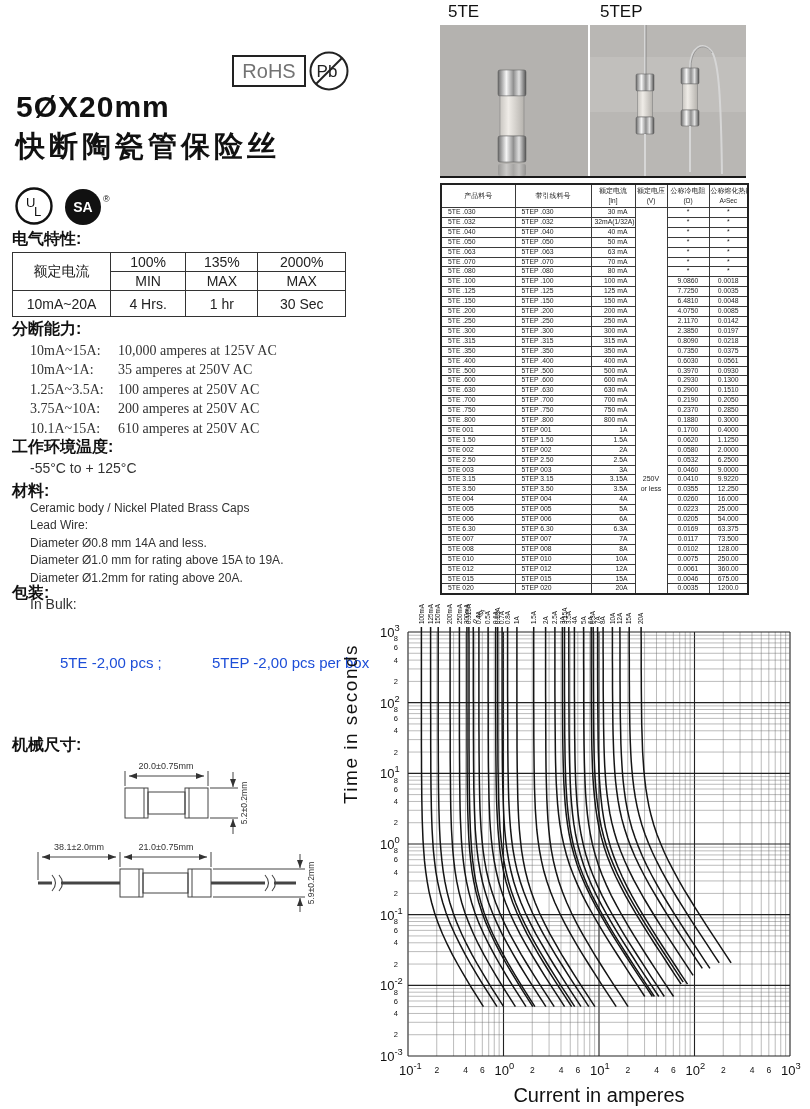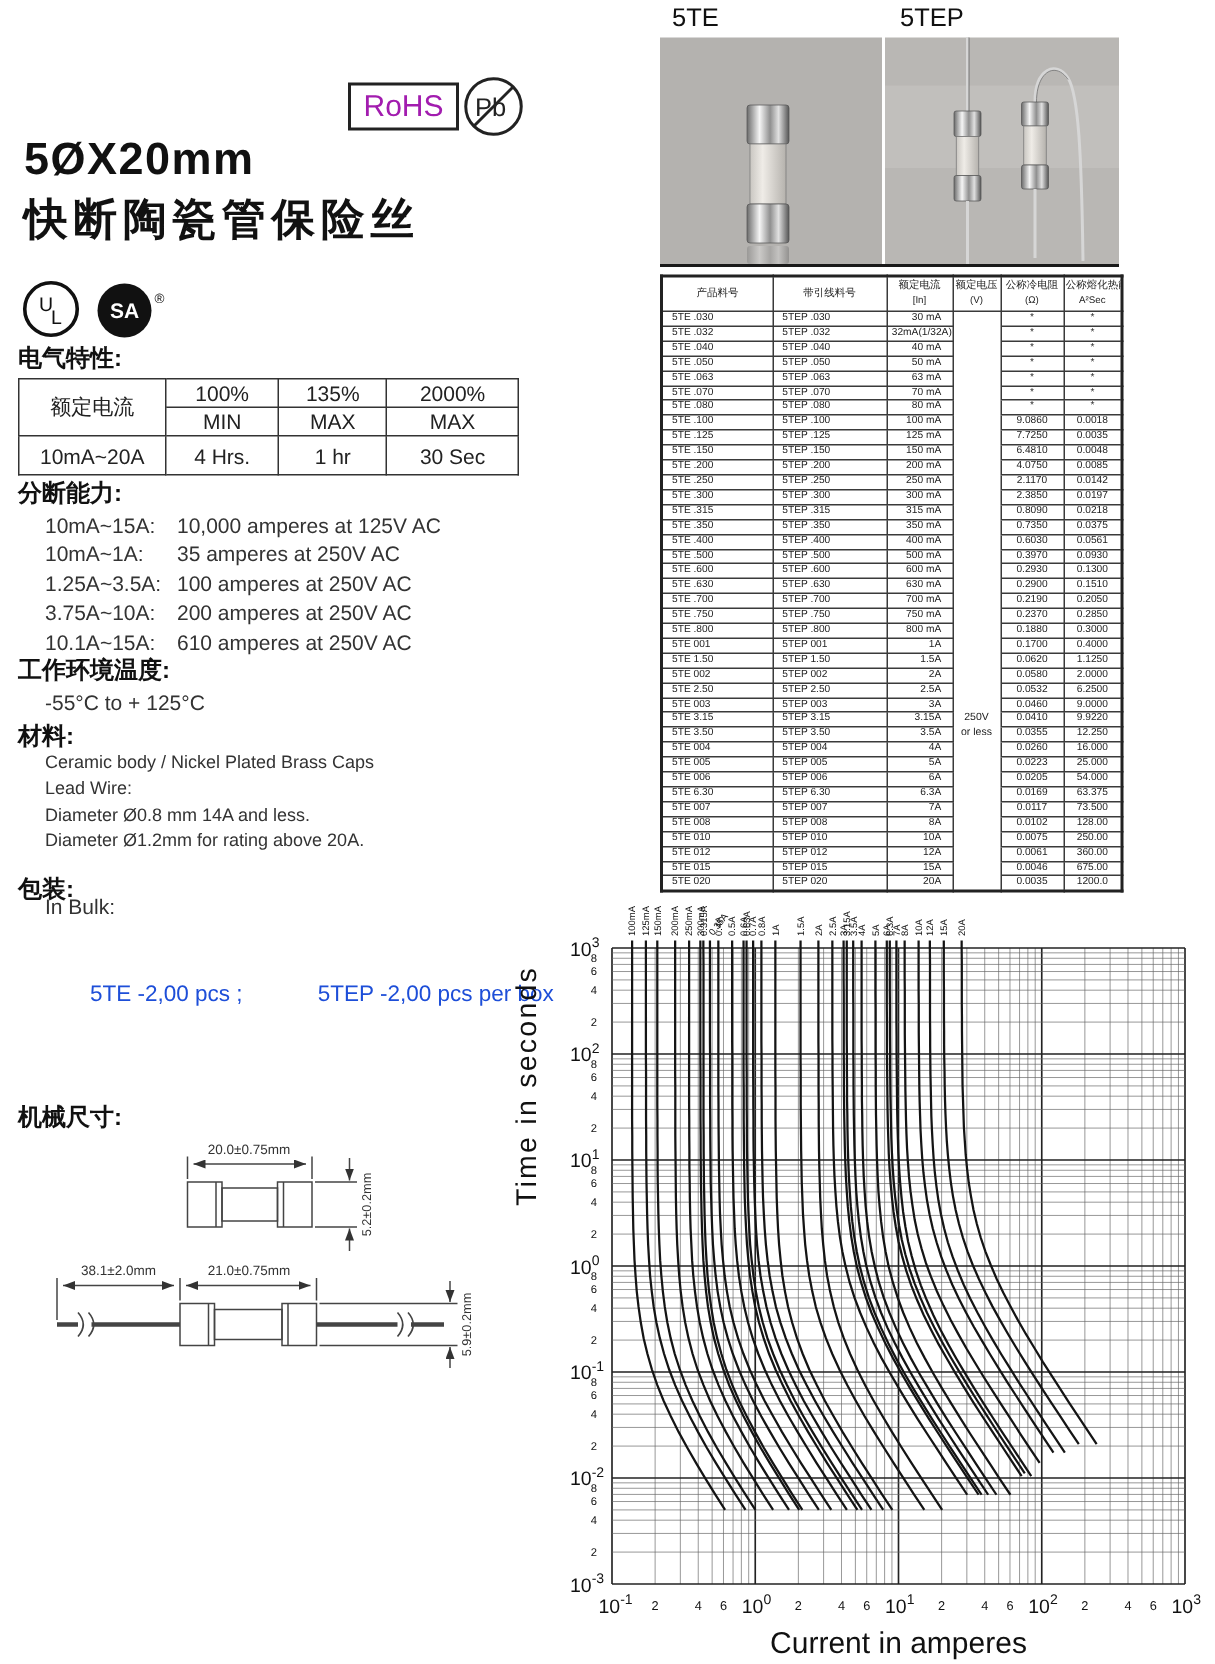--- a/index.html
+++ b/index.html
@@ -1,37 +1,37 @@
 <!DOCTYPE html>
 <html><head>
 <meta charset="utf-8">
 <style>
   html,body{margin:0;padding:0;background:#fff;}
   .page{position:relative;width:810px;height:1109px;background:#ffffff;overflow:hidden;
         font-family:"Liberation Sans","DejaVu Sans",sans-serif;color:#222;}
   .abs{position:absolute;}
   
   .rohs-box{position:absolute;left:232px;top:55px;width:70px;height:28px;border:2px solid #222;
-            display:flex;align-items:center;justify-content:center;font-size:20px;color:#a21caf;}
+            display:flex;align-items:center;justify-content:center;font-size:20px;color:#737373;}
   
   .title1{position:absolute;left:16px;top:90px;font-size:30px;font-weight:bold;color:#111;letter-spacing:1px;}
   .title2{position:absolute;left:16px;top:127px;font-size:29px;font-weight:bold;color:#111;letter-spacing:4px;}
   
   .sect{position:absolute;font-size:16px;font-weight:bold;color:#111;}
   .body-text{position:absolute;font-size:14px;color:#333;}
   
   table.elec{position:absolute;left:12px;top:252px;width:334px;border-collapse:collapse;
              font-size:14px;color:#222;text-align:center;}
   table.elec td{border:1px solid #333;padding:0;}
   table.elec tr.r1 td{height:18px;}
   table.elec tr.r2 td{height:18px;}
   table.elec tr.r3 td{height:25px;}
   table.elec td.c0{width:97px;}
   
-  .brk{position:absolute;left:30px;top:341px;font-size:14px;color:#333;}
+  .brk{position:absolute;left:30px;top:341px;font-size:14px;color:#333;font-family:Liberation Serif, serif;}
   .brk .row{line-height:19.4px;white-space:nowrap;}
   .brk .rng{display:inline-block;width:88px;}
   
   .mats{position:absolute;left:30px;top:500px;font-size:12px;color:#333;}
   .mats .line{line-height:17.4px;white-space:nowrap;}
   
   .pcs-line{position:absolute;left:60px;top:654px;font-size:15px;color:#1d4ed8;white-space:nowrap;}
   .pcs-line .gap{display:inline-block;width:46px;}
   
   .photo-label{position:absolute;top:2px;font-size:17px;color:#111;}
@@ -110,20 +110,21 @@
   </div>
 
   <div class="sect" style="left:12px;top:437px;">工作环境温度:</div>
   <div class="body-text" style="left:30px;top:460px;">-55°C to + 125°C</div>
 
   <div class="sect" style="left:12px;top:481px;">材料:</div>
   <div class="mats">
     <div class="line">Ceramic body / Nickel Plated Brass Caps</div>
     <div class="line">Lead Wire:</div>
     <div class="line">Diameter Ø0.8 mm 14A and less.</div>
+    <div class="line">Diameter Ø1.0 mm for rating above 15A to 19A.</div>
     <div class="line">Diameter Ø1.2mm for rating above 20A.</div>
   </div>
 
   <div class="sect" style="left:12px;top:583px;">包装:</div>
   <div class="body-text" style="left:30px;top:596px;">In Bulk:</div>
   <div class="pcs-line">
     <span>5TE -2,00 pcs ;</span><span class="gap"></span>
     <span>5TEP -2,00 pcs per box</span>
   </div>
 

